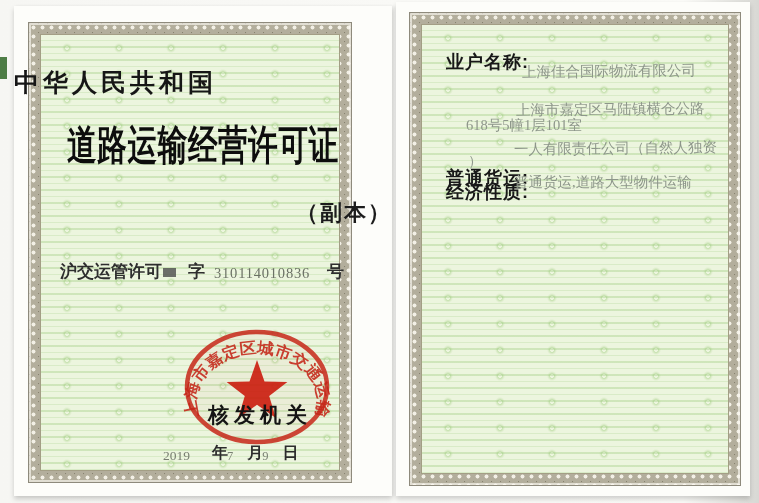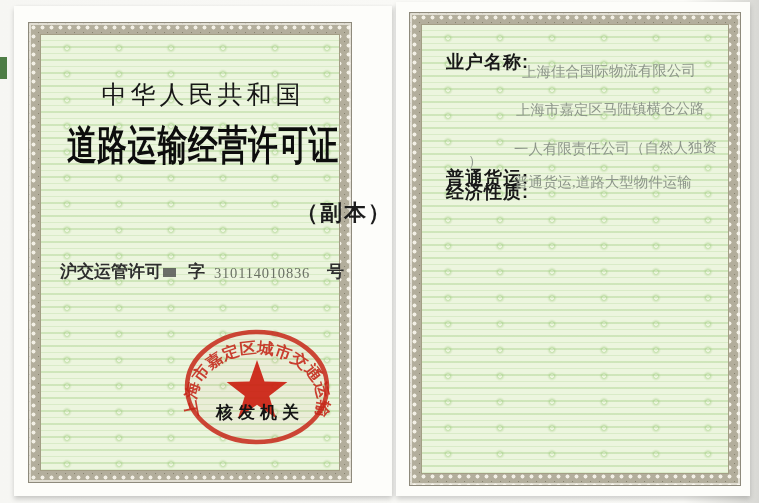--- a/index.html
+++ b/index.html
@@ -36,22 +36,22 @@
     background-color:#ecf5de;
     background-image:
       radial-gradient(circle 5px at 50% 50%, rgba(147,198,112,0) 1.6px, rgba(147,198,112,.42) 2.3px, rgba(147,198,112,.14) 3.8px, transparent 5px),
       repeating-linear-gradient(0deg, rgba(138,194,104,.30) 0 1.5px, rgba(138,194,104,0) 1.5px 6.5px,
                                 rgba(138,194,104,.20) 6.5px 8px, rgba(138,194,104,0) 8px 13px);
     background-size:52px 26px, 100% 13px;
   }
   
   .abs { position:absolute; }
   .country {
-    left:0; right:0; top:72px; text-align:center;
-    font-size:25px; font-weight:400; color:#161616; letter-spacing:4px;
+    left:0; right:0; top:60px; 
+    font-size:25px; font-weight:700; color:#161616; letter-spacing:4px;
   }
   .main-title {
     left:0; right:0; top:112px; text-align:center; white-space:nowrap;
     font-family:"Liberation Sans", sans-serif; font-weight:900; color:#0d0d0d;
     font-size:41px; transform:scaleX(.72); letter-spacing:1px;
   }
   .subtitle {
     left:0; right:0; top:192px; text-align:right;
     font-size:22px; font-weight:600; color:#1c1c1c; letter-spacing:2px;
   }
@@ -64,21 +64,21 @@
     letter-spacing:.8px; position:relative; top:1px; }
   .hao { margin-left:17px; }
   .validity-row { left:44px; top:287px; white-space:nowrap;
     font-size:14.5px; font-weight:700; color:#3a3a3a; }
   .typed { font-weight:400; color:#777d70; font-size:13.5px; position:relative; top:2px; }
   .vy { margin-left:3px; } .vu1 { margin-left:11px; } .vm { margin-left:13px; }
   .vu2 { margin-left:14px; } .vd { margin-left:12px; } .vu3 { margin-left:13px; }
   .seal-svg { left:158px; top:306px; }
   .issuer {
     left:166px; top:395px; width:160px; text-align:center;
-    font-family:"Liberation Sans", sans-serif; font-size:17px; font-weight:600;
+    font-family:"Liberation Sans", sans-serif; font-size:21px; font-weight:600;
     color:#141414; letter-spacing:5px;
   }
   .date-row { left:149px; top:437px; white-space:nowrap;
     font-size:16px; font-weight:700; color:#2c2c2c; }
   .dy { margin-right:22px; font-weight:400; }
   .du-m { margin-left:14px; } .du-d { margin-left:14px; }
   .small-typed { font-weight:400; color:#7a8073; font-size:12.5px; position:relative; top:2px; margin-left:-1px; }
   
   .field-label {
     position:absolute; font-family:"Liberation Sans", sans-serif;
@@ -117,31 +117,35 @@
       </defs>
       <ellipse cx="85" cy="75" rx="70" ry="55" fill="rgba(210,60,40,0.04)" stroke="rgba(199,39,25,0.85)" stroke-width="4.5"></ellipse>
       <text font-size="15.5" font-weight="bold" fill="rgba(196,38,24,0.88)" font-family="Liberation Serif, serif">
         <textPath href="#sealArc" startOffset="0" textLength="252" lengthAdjust="spacingAndGlyphs">上海市嘉定区城市交通运输管理所</textPath>
       </text>
       <polygon points="85,48 92.5,69.6 115.4,70.1 97.2,84 103.8,105.9 85,92.8 66.2,105.9 72.8,84 54.6,70.1 77.5,69.6" fill="rgba(203,32,17,0.92)"></polygon>
     </svg>
 
     <div class="abs issuer">核发机关</div>
 
+    <div class="abs date-row">
+      <span class="dy typed">2019</span><span>年</span><span class="small-typed">7</span><span class="du-m">月</span><span class="small-typed">9</span><span class="du-d">日</span>
+    </div>
   </div>
 
   <div class="sheet sheet-right">
     <div class="frame frame-right">
       <div class="panel"></div>
     </div>
 
     <div class="field-label" style="left:50px; top:48px;">业户名称:</div>
     <div class="field-value fv-tilt" style="left:126px; top:60px;">上海佳合国际物流有限公司</div>
 
     <div class="field-value fv-tilt" style="left:120px; top:98px;">上海市嘉定区马陆镇横仓公路</div>
+    <div class="field-value" style="left:70px; top:114px;">618号5幢1层101室</div>
 
     <div class="field-label" style="left:50px; top:134px;margin-top:44px;">经济性质:</div>
     <div class="field-value fv-tilt" style="left:118px; top:137px;">一人有限责任公司（自然人独资</div>
     <div class="field-value" style="left:72px; top:150px;">）</div>
 
     <div class="field-label" style="left:50px; top:164px;">普通货运:</div>
     <div class="field-value" style="left:118px; top:171px;text-align:right;">普通货运,道路大型物件运输</div>
   </div>
 
 </div>

